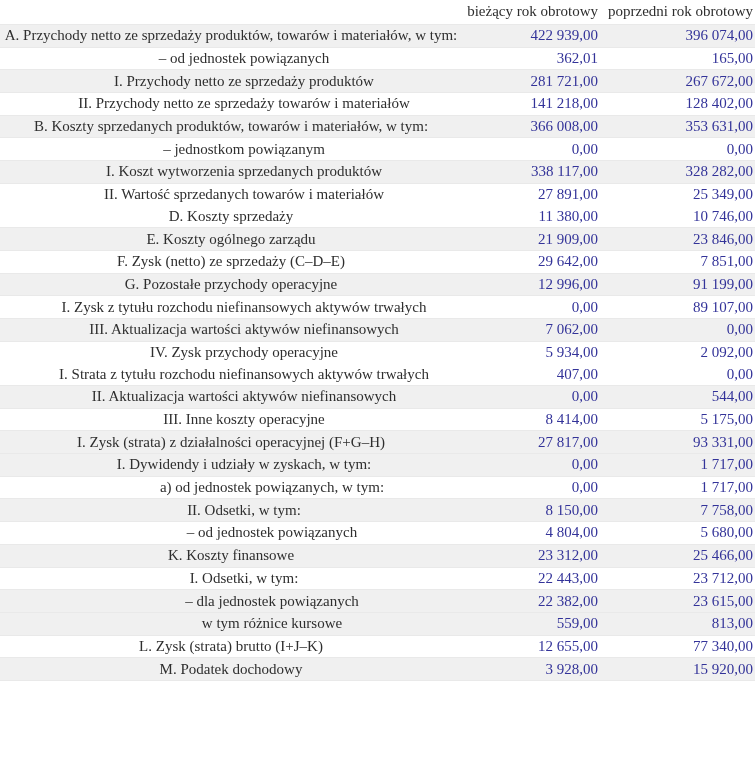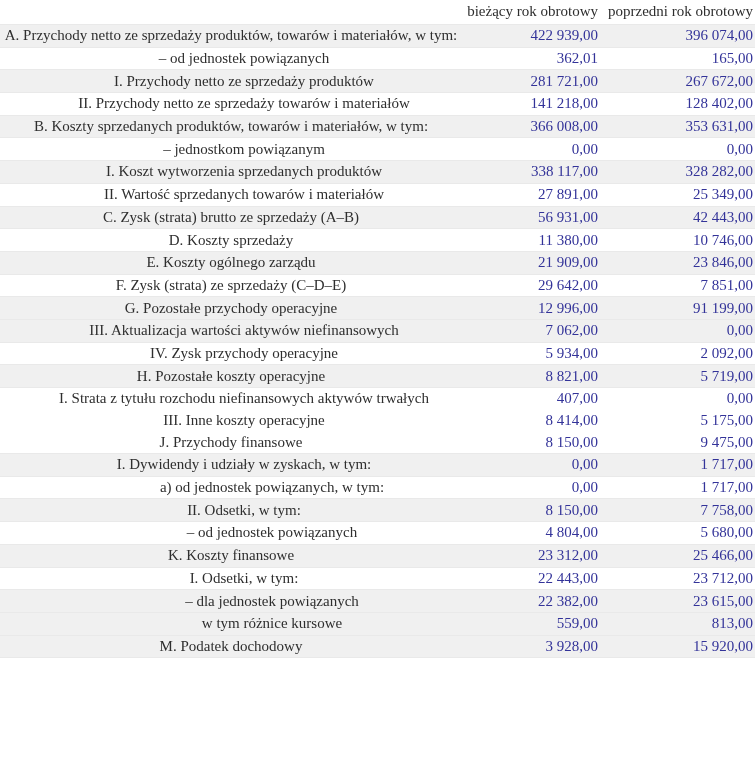--- a/index.html
+++ b/index.html
@@ -104,74 +104,74 @@
       <tr class="stripe">
         <td class="label indent1">I. Koszt wytworzenia sprzedanych produktów</td>
         <td class="num">338 117,00</td>
         <td class="num">328 282,00</td>
       </tr>
       <tr>
         <td class="label indent1">II. Wartość sprzedanych towarów i materiałów</td>
         <td class="num">27 891,00</td>
         <td class="num">25 349,00</td>
       </tr>
-      <tr class="stripe">
-        <td class="label indent0">C. Zysk (strata) brutto ze sprzedaży (A–B)</td>
-        <td class="num">56 931,00</td>
-        <td class="num">42 443,00</td>
-      </tr>
       <tr>
         <td class="label indent0">D. Koszty sprzedaży</td>
         <td class="num">11 380,00</td>
         <td class="num">10 746,00</td>
       </tr>
       <tr class="stripe">
         <td class="label indent0">E. Koszty ogólnego zarządu</td>
         <td class="num">21 909,00</td>
         <td class="num">23 846,00</td>
       </tr>
       <tr>
-        <td class="label indent0">F. Zysk (strata) ze sprzedaży (C–D–E)</td>
+        <td class="label indent0">F. Zysk (netto) ze sprzedaży (C–D–E)</td>
         <td class="num">29 642,00</td>
         <td class="num">7 851,00</td>
       </tr>
       <tr class="stripe">
         <td class="label indent0">G. Pozostałe przychody operacyjne</td>
         <td class="num">12 996,00</td>
         <td class="num">91 199,00</td>
       </tr>
+      <tr>
+        <td class="label indent1">I. Zysk z tytułu rozchodu niefinansowych aktywów trwałych</td>
+        <td class="num">0,00</td>
+        <td class="num">89 107,00</td>
+      </tr>
       <tr class="stripe">
         <td class="label indent1">III. Aktualizacja wartości aktywów niefinansowych</td>
         <td class="num">7 062,00</td>
         <td class="num">0,00</td>
       </tr>
       <tr>
         <td class="label indent1">IV. Zysk przychody operacyjne</td>
         <td class="num">5 934,00</td>
         <td class="num">2 092,00</td>
       </tr>
-      <tr class="stripe">
-        <td class="label indent0">H. Pozostałe koszty operacyjne</td>
-        <td class="num">8 821,00</td>
-        <td class="num">5 719,00</td>
-      </tr>
       <tr>
         <td class="label indent1">I. Strata z tytułu rozchodu niefinansowych aktywów trwałych</td>
         <td class="num">407,00</td>
         <td class="num">0,00</td>
+      </tr>
+      <tr class="stripe">
+        <td class="label indent1">II. Aktualizacja wartości aktywów niefinansowych</td>
+        <td class="num">0,00</td>
+        <td class="num">544,00</td>
       </tr>
       <tr>
         <td class="label indent1">III. Inne koszty operacyjne</td>
         <td class="num">8 414,00</td>
         <td class="num">5 175,00</td>
       </tr>
-      <tr>
-        <td class="label indent0">J. Przychody finansowe</td>
-        <td class="num">8 150,00</td>
-        <td class="num">9 475,00</td>
+      <tr class="stripe">
+        <td class="label indent0">I. Zysk (strata) z działalności operacyjnej (F+G–H)</td>
+        <td class="num">27 817,00</td>
+        <td class="num">93 331,00</td>
       </tr>
       <tr class="stripe">
         <td class="label indent1">I. Dywidendy i udziały w zyskach, w tym:</td>
         <td class="num">0,00</td>
         <td class="num">1 717,00</td>
       </tr>
       <tr>
         <td class="label indent2">a) od jednostek powiązanych, w tym:</td>
         <td class="num">0,00</td>
         <td class="num">1 717,00</td>
@@ -198,20 +198,25 @@
       </tr>
       <tr class="stripe">
         <td class="label indent2">– dla jednostek powiązanych</td>
         <td class="num">22 382,00</td>
         <td class="num">23 615,00</td>
       </tr>
       <tr class="stripe">
         <td class="label indent2">w tym różnice kursowe</td>
         <td class="num">559,00</td>
         <td class="num">813,00</td>
+      </tr>
+      <tr>
+        <td class="label indent0">L. Zysk (strata) brutto (I+J–K)</td>
+        <td class="num">12 655,00</td>
+        <td class="num">77 340,00</td>
       </tr>
       <tr class="stripe">
         <td class="label indent0">M. Podatek dochodowy</td>
         <td class="num">3 928,00</td>
         <td class="num">15 920,00</td>
       </tr>
     </tbody>
 </table>
 
 </body></html>

